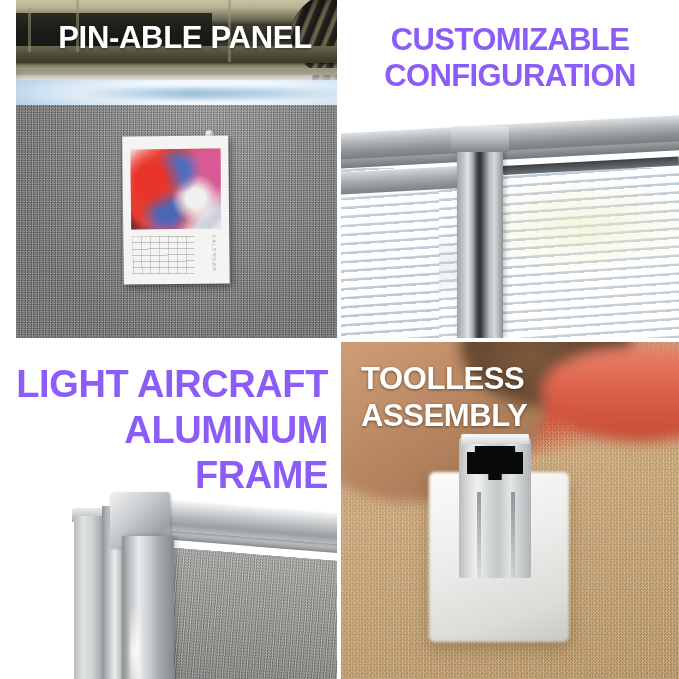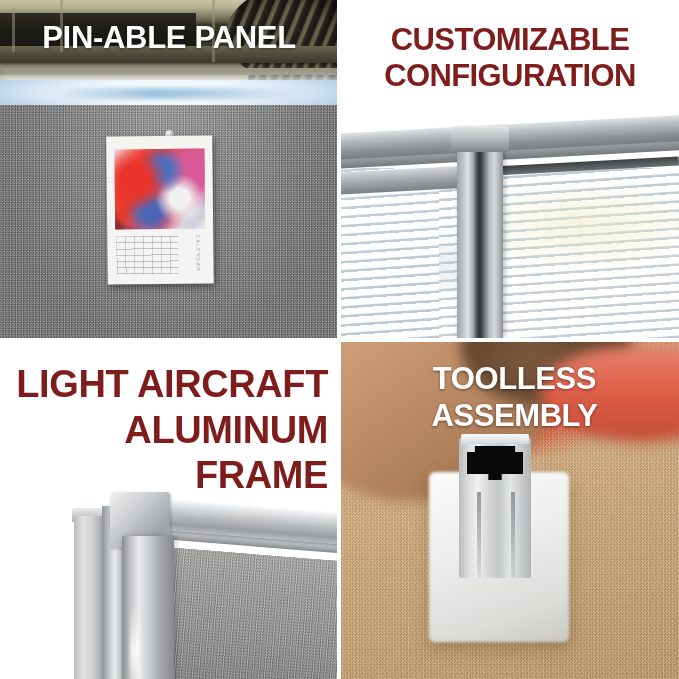--- a/index.html
+++ b/index.html
@@ -16,21 +16,21 @@
     background:#ffffff;
     overflow:hidden;
   }
 
   
   .quad{
     position:absolute;
     overflow:hidden;
     background:#ffffff;
   }
-  .q-tl{left:0;top:0;width:337px;height:338px;}
+  .q-tl{left:16px;top:0;width:337px;height:338px;padding-left:48px;}
   .q-tr{left:341px;top:0;width:338px;height:338px;}
   .q-bl{left:0;top:342px;width:337px;height:337px;}
   .q-br{left:341px;top:342px;width:338px;height:337px;}
 
   .photo{position:absolute;inset:0;overflow:hidden;}
 
   
   
   .tl-ceiling{
     position:absolute;left:0;top:0;width:100%;height:82px;
@@ -370,28 +370,28 @@
     font-weight:bold;
     line-height:1.04;
     letter-spacing:-0.3px;
     white-space:pre-line;
     margin:0;
   }
   .cap-white{
     color:#ffffff;
     text-shadow:0 1px 3px rgba(0,0,0,.45);
   }
-  .cap-navy{color:#7f1d1d;}
+  .cap-navy{color:#8b5cf6;}
 
   .cap-tl{left:14px;top:22px;width:310px;text-align:center;font-size:31px;}
   .cap-tr{left:14px;top:22px;width:310px;text-align:center;font-size:31px;
           letter-spacing:-0.6px;line-height:1.16;}
   .cap-bl{left:10px;top:20px;width:318px;text-align:right;font-size:38px;
           letter-spacing:-0.4px;line-height:1.2;}
-  .cap-br{left:20px;top:18px;width:307px;text-align:center;font-size:31px;
+  .cap-br{left:20px;top:18px;width:307px;text-align:left;font-size:31px;
           letter-spacing:-0.4px;line-height:1.2;}
 
   
   .gutter{position:absolute;background:#ffffff;}
   .gutter-v{left:337px;top:0;width:4px;height:679px;}
   .gutter-h{left:0;top:338px;width:679px;height:4px;}
 </style>
 </head>
 <body>
 

